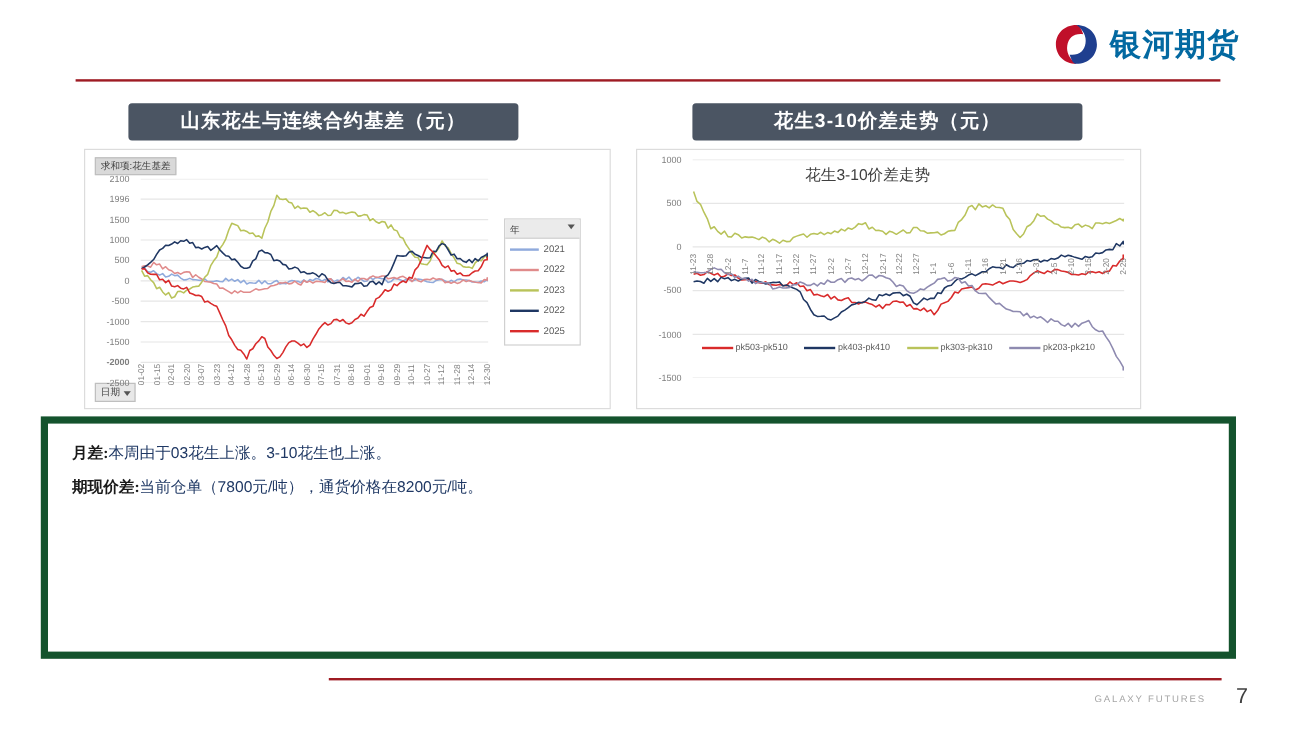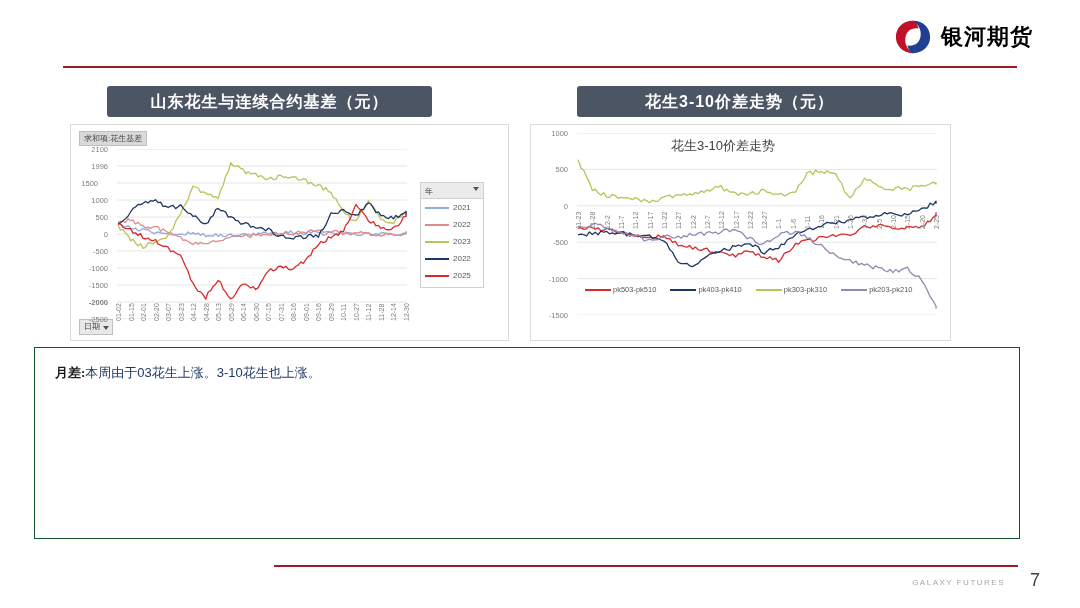--- a/index.html
+++ b/index.html
@@ -16,21 +16,21 @@
     position:absolute;left:63px;top:34px;
     font-size:25px;font-weight:bold;color:#1a1a1a;
     letter-spacing:1px;white-space:nowrap;
   }
   .title-rule{
     position:absolute;left:63px;top:66px;width:954px;height:2px;
     background:#9e1b23;
   }
   .logo{position:absolute;right:47px;top:18px;display:flex;align-items:center;gap:9px;}
   .logo-mark{width:38px;height:38px;position:relative;}
-  .logo-text{font-size:22px;font-weight:bold;color:#000000;letter-spacing:1px;}
+  .logo-text{font-size:26px;font-weight:bold;color:#0369a1;letter-spacing:1px;}
 
   
   .banner{
     position:absolute;height:31px;line-height:31px;text-align:center;
     background:#4b5563;color:#ffffff;font-size:16px;font-weight:bold;
     border-radius:3px;letter-spacing:1px;
   }
   #banner-left{left:107px;top:86px;width:325px;}
   #banner-right{left:577px;top:86px;width:325px;}
 
@@ -94,21 +94,21 @@
   .legend-inline{
     position:absolute;display:flex;align-items:center;gap:14px;
   }
   .li-item{display:flex;align-items:center;gap:2px;}
   .li-swatch{width:26px;height:2px;display:block;}
   .li-label{font-size:7.5px;color:#595959;white-space:nowrap;}
 
   
   .textbox{
     position:absolute;left:34px;top:347px;width:984px;height:190px;
-    border:1px solid #14532d;background:#fff;
+    border:6px solid #14532d;background:#fff;
   }
   .para{position:absolute;left:20px;font-size:13px;color:#1f3864;white-space:nowrap;}
   .para b{color:#1a1a1a;font-weight:bold;font-family:"Liberation Serif","DejaVu Serif",serif;}
   #para-1{top:16px;}
   #para-2{top:44px;}
 
   
   .footer-rule{position:absolute;left:274px;top:565px;width:744px;height:2px;background:#9e1b23;}
   .footer-brand{position:absolute;right:75px;top:578px;font-size:8px;color:#a6a6a6;letter-spacing:1.5px;}
   .footer-page{position:absolute;right:40px;top:570px;font-size:18px;color:#404040;}
@@ -150,21 +150,21 @@
         <line x1="0" x2="290" y1="170" y2="170" stroke="#e6e6e6" stroke-width="1"></line>
         <polyline points="1.00,74.22 3.50,74.61 6.01,77.24 8.51,77.82 11.02,76.59 13.52,79.00 16.03,80.29 18.53,79.03 21.03,81.82 23.54,81.29 26.04,79.42 28.55,80.71 31.05,80.26 33.56,82.71 36.06,84.27 38.57,84.03 41.07,82.97 43.57,84.01 46.08,84.19 48.58,84.62 51.09,84.67 53.59,83.44 56.10,85.57 58.60,85.54 61.10,85.64 63.61,84.99 66.11,85.60 68.62,85.85 71.12,82.98 73.63,85.07 76.13,83.60 78.63,85.41 81.14,83.99 83.64,86.60 86.15,84.59 88.65,87.71 91.16,86.55 93.66,86.89 96.17,86.99 98.67,84.62 101.17,87.40 103.68,85.12 106.18,87.44 108.69,87.53 111.19,85.83 113.70,84.73 116.20,87.69 118.70,87.08 121.21,87.54 123.71,85.63 126.22,84.74 128.72,85.22 131.23,85.32 133.73,86.50 136.23,84.17 138.74,86.25 141.24,83.92 143.75,84.86 146.25,83.08 148.76,83.54 151.26,85.28 153.77,83.82 156.27,85.96 158.77,83.44 161.28,85.72 163.78,84.40 166.29,85.01 168.79,82.20 171.30,84.05 173.80,81.82 176.30,84.69 178.81,84.28 181.31,82.03 183.82,83.68 186.32,85.48 188.83,85.23 191.33,82.11 193.83,84.03 196.34,82.16 198.84,82.69 201.35,83.34 203.85,83.42 206.36,86.37 208.86,85.68 211.37,83.18 213.87,83.34 216.37,84.12 218.88,85.08 221.38,83.95 223.89,83.03 226.39,85.08 228.90,84.25 231.40,83.59 233.90,83.99 236.41,84.75 238.91,85.79 241.42,86.26 243.92,86.44 246.43,84.73 248.93,84.08 251.43,83.83 253.94,85.12 256.44,86.40 258.95,84.57 261.45,85.87 263.96,83.93 266.46,83.59 268.97,84.35 271.47,84.37 273.97,84.72 276.48,86.01 278.98,86.01 281.49,86.35 283.99,85.22 286.50,85.86 289.00,83.70 289.00,83.63 289.00,84.35 289.00,83.55 289.00,84.88 289.00,84.66" fill="none" stroke="#8faadc" stroke-width="1.3" stroke-linejoin="round"></polyline>
         <polyline points="1.00,73.37 3.50,72.41 6.01,72.65 8.51,73.63 11.02,69.60 13.52,71.68 16.03,71.04 18.53,75.03 21.03,73.25 23.54,75.83 26.04,76.59 28.55,78.96 31.05,78.04 33.56,79.42 36.06,77.97 38.57,77.46 41.07,77.77 43.57,82.25 46.08,79.94 48.58,82.05 51.09,83.47 53.59,85.59 56.10,85.82 58.60,86.20 61.10,87.30 63.61,87.72 66.11,91.26 68.62,91.00 71.12,92.54 73.63,94.09 76.13,95.56 78.63,93.32 81.14,95.14 83.64,93.38 86.15,94.62 88.65,94.56 91.16,94.59 93.66,93.21 96.17,91.69 98.67,92.72 101.17,92.16 103.68,91.63 106.18,91.35 108.69,89.26 111.19,88.84 113.70,88.05 116.20,86.70 118.70,86.80 121.21,86.28 123.71,87.56 126.22,87.16 128.72,85.36 131.23,87.39 133.73,88.46 136.23,84.74 138.74,86.19 141.24,85.28 143.75,86.87 146.25,85.43 148.76,85.53 151.26,85.81 153.77,86.49 156.27,83.59 158.77,83.40 161.28,86.76 163.78,86.50 166.29,84.86 168.79,83.20 171.30,85.51 173.80,85.25 176.30,86.25 178.81,83.57 181.31,85.70 183.82,83.07 186.32,83.09 188.83,84.15 191.33,82.20 193.83,80.85 196.34,82.14 198.84,81.91 201.35,81.03 203.85,81.03 206.36,83.35 208.86,82.83 211.37,82.29 213.87,83.30 216.37,81.86 218.88,81.28 221.38,82.83 223.89,83.73 226.39,85.64 228.90,82.97 231.40,84.94 233.90,85.91 236.41,84.01 238.91,83.73 241.42,84.15 243.92,82.67 246.43,83.83 248.93,83.36 251.43,83.85 253.94,86.54 256.44,85.78 258.95,87.01 261.45,85.90 263.96,87.16 266.46,86.40 268.97,84.26 271.47,85.68 273.97,84.77 276.48,85.67 278.98,86.16 281.49,86.34 283.99,86.72 286.50,84.02 289.00,84.38 289.00,84.56 289.00,82.48 289.00,83.64 289.00,83.84 289.00,84.32" fill="none" stroke="#e08b8b" stroke-width="1.3" stroke-linejoin="round"></polyline>
         <polyline points="1.00,76.24 3.50,81.16 6.01,80.68 8.51,84.13 11.02,86.54 13.52,91.60 16.03,90.38 18.53,94.27 21.03,96.82 23.54,94.83 26.04,99.40 28.55,98.29 31.05,93.99 33.56,93.80 36.06,95.04 38.57,92.78 41.07,91.83 43.57,90.26 46.08,89.66 48.58,89.51 51.09,86.16 53.59,82.10 56.10,79.62 58.60,72.36 61.10,68.35 63.61,65.09 66.11,58.27 68.62,54.85 71.12,50.23 73.63,42.63 76.13,37.13 78.63,38.01 81.14,39.02 83.64,43.30 86.15,42.81 88.65,43.85 91.16,45.64 93.66,45.16 96.17,48.04 98.67,47.55 101.17,49.54 103.68,41.18 106.18,36.01 108.69,27.19 111.19,22.33 113.70,13.74 116.20,16.92 118.70,17.31 121.21,16.74 123.71,19.49 126.22,20.22 128.72,24.63 131.23,22.80 133.73,24.84 136.23,24.30 138.74,24.50 141.24,27.88 143.75,26.48 146.25,28.17 148.76,30.69 151.26,29.92 153.77,28.25 156.27,30.58 158.77,30.34 161.28,26.26 163.78,26.35 166.29,28.36 168.79,27.98 171.30,29.12 173.80,28.34 176.30,27.76 178.81,28.03 181.31,31.09 183.82,30.91 186.32,29.86 188.83,30.12 191.33,34.84 193.83,33.26 196.34,35.80 198.84,37.02 201.35,35.60 203.85,36.11 206.36,41.14 208.86,38.44 211.37,42.53 213.87,43.39 216.37,48.50 218.88,49.58 221.38,54.79 223.89,58.43 226.39,62.40 228.90,65.36 231.40,65.63 233.90,70.80 236.41,71.26 238.91,71.54 241.42,68.55 243.92,62.64 246.43,60.78 248.93,57.31 251.43,51.76 253.94,55.86 256.44,57.54 258.95,62.36 261.45,65.93 263.96,70.39 266.46,70.98 268.97,73.19 271.47,73.77 273.97,73.61 276.48,74.62 278.98,70.07 281.49,67.72 283.99,68.38 286.50,65.01 289.00,64.07 289.00,66.64 289.00,62.90 289.00,63.64 289.00,64.83 289.00,64.60" fill="none" stroke="#b9c35a" stroke-width="1.3" stroke-linejoin="round"></polyline>
         <polyline points="1.00,74.85 3.50,73.51 6.01,71.78 8.51,69.62 11.02,67.29 13.52,63.01 16.03,59.31 18.53,58.00 21.03,55.35 23.54,55.60 26.04,54.34 28.55,52.53 31.05,53.90 33.56,51.62 36.06,52.10 38.57,50.70 41.07,53.64 43.57,53.12 46.08,57.35 48.58,57.10 51.09,58.53 53.59,57.17 56.10,56.42 58.60,59.61 61.10,57.83 63.61,55.67 66.11,59.15 68.62,61.76 71.12,64.11 73.63,64.63 76.13,67.47 78.63,66.93 81.14,69.59 83.64,72.89 86.15,74.49 88.65,74.54 91.16,73.65 93.66,68.36 96.17,66.74 98.67,60.57 101.17,59.44 103.68,61.53 106.18,61.74 108.69,63.10 111.19,68.20 113.70,67.67 116.20,68.55 118.70,71.31 121.21,71.91 123.71,75.20 126.22,74.74 128.72,73.59 131.23,74.65 133.73,78.16 136.23,77.43 138.74,79.06 141.24,79.03 143.75,78.39 146.25,79.68 148.76,81.83 151.26,79.18 153.77,80.46 156.27,84.38 158.77,86.58 161.28,87.25 163.78,86.46 166.29,86.36 168.79,89.11 171.30,89.07 173.80,89.47 176.30,90.07 178.81,87.37 181.31,87.23 183.82,86.62 186.32,89.55 188.83,89.21 191.33,85.97 193.83,85.45 196.34,87.97 198.84,85.95 201.35,88.25 203.85,81.82 206.36,80.09 208.86,75.92 211.37,70.08 213.87,63.98 216.37,64.41 218.88,64.42 221.38,64.19 223.89,60.92 226.39,60.49 228.90,62.86 231.40,63.89 233.90,65.38 236.41,65.61 238.91,66.00 241.42,65.81 243.92,60.41 246.43,60.55 248.93,55.87 251.43,54.01 253.94,55.02 256.44,59.13 258.95,63.57 261.45,62.79 263.96,66.65 266.46,66.39 268.97,68.73 271.47,69.63 273.97,67.24 276.48,69.87 278.98,66.46 281.49,68.48 283.99,65.59 286.50,64.30 289.00,62.73 289.00,65.35 289.00,65.57 289.00,64.78 289.00,62.15 289.00,63.92" fill="none" stroke="#1f3763" stroke-width="1.3" stroke-linejoin="round"></polyline>
         <polyline points="1.00,75.10 3.50,74.86 6.01,78.29 8.51,79.56 11.02,79.64 13.52,79.57 16.03,84.17 18.53,83.79 21.03,86.52 23.54,84.58 26.04,89.42 28.55,90.00 31.05,89.01 33.56,91.16 36.06,91.75 38.57,90.47 41.07,95.09 43.57,96.05 46.08,97.30 48.58,97.07 51.09,98.10 53.59,102.75 56.10,101.96 58.60,103.83 61.10,105.29 63.61,106.18 66.11,111.67 68.62,117.48 71.12,122.57 73.63,130.55 76.13,134.17 78.63,138.79 81.14,142.30 83.64,142.86 86.15,145.90 88.65,150.20 91.16,143.06 93.66,141.61 96.17,137.44 98.67,135.05 101.17,131.58 103.68,133.11 106.18,140.19 108.69,143.09 111.19,147.10 113.70,149.78 116.20,148.42 118.70,144.81 121.21,140.06 123.71,136.49 126.22,135.13 128.72,135.18 131.23,136.95 133.73,139.03 136.23,137.57 138.74,140.53 141.24,138.61 143.75,133.61 146.25,129.55 148.76,125.11 151.26,122.18 153.77,119.84 156.27,121.87 158.77,120.70 161.28,117.49 163.78,117.16 166.29,118.85 168.79,117.26 171.30,120.05 173.80,120.96 176.30,119.92 178.81,117.23 181.31,116.05 183.82,112.88 186.32,114.50 188.83,110.65 191.33,107.31 193.83,106.28 196.34,100.04 198.84,98.81 201.35,96.03 203.85,92.49 206.36,93.69 208.86,92.59 211.37,87.68 213.87,89.00 216.37,86.64 218.88,85.20 221.38,86.45 223.89,82.06 226.39,82.78 228.90,75.87 231.40,73.25 233.90,68.10 236.41,61.33 238.91,55.47 241.42,58.87 243.92,61.21 246.43,64.34 248.93,67.45 251.43,72.11 253.94,74.00 256.44,72.57 258.95,76.94 261.45,76.38 263.96,79.48 266.46,78.43 268.97,80.62 271.47,80.74 273.97,80.48 276.48,78.31 278.98,76.82 281.49,76.58 283.99,73.34 286.50,67.84 289.00,67.33 289.00,67.39 289.00,65.42 289.00,65.48 289.00,66.52 289.00,67.32" fill="none" stroke="#d92b2b" stroke-width="1.3" stroke-linejoin="round"></polyline>
       </svg>
     <div id="ylabs-left" style="position:absolute;left:0;top:24px;width:43px;height:170px;">
         <div class="ylab" style="top: 0px; right: 6px;">2100</div>
         <div class="ylab" style="top: 17px; right: 6px;">1996</div>
-        <div class="ylab" style="top: 34px; right: 16px;">1500</div>
+        <div class="ylab" style="top: 34px; right: 6px;">1500</div>
         <div class="ylab" style="top: 51px; right: 6px;">1000</div>
         <div class="ylab" style="top: 68px; right: 6px;">500</div>
         <div class="ylab" style="top: 85px; right: 6px;">0</div>
         <div class="ylab" style="top: 102px; right: 6px;">-500</div>
         <div class="ylab" style="top: 119px; right: 6px;">-1000</div>
         <div class="ylab" style="top: 136px; right: 6px;">-1500</div>
         <div class="ylab" style="top: 153px; right: 6px; font-weight: bold;">-2000</div>
         <div class="ylab" style="top: 170px; right: 6px;">-2500</div>
       </div>
     <div id="xlabs-left" style="position:absolute;left:46px;top:196px;width:290px;height:20px;">
@@ -293,19 +293,22 @@
             <span class="li-label">pk203-pk210</span>
           </div>
         </div>
     </div>
   </div>
 
   <div class="textbox">
     <div class="para" id="para-1">
       <b>月差:</b><span>本周由于03花生上涨。3-10花生也上涨。</span>
     </div>
+    <div class="para" id="para-2">
+      <b>期现价差:</b><span>当前仓单（7800元/吨），通货价格在8200元/吨。</span>
+    </div>
   </div>
 
   <div class="footer-rule"></div>
   <div class="footer-brand">GALAXY FUTURES</div>
   <div class="footer-page">7</div>
 
 </div>
 
 </body></html>

